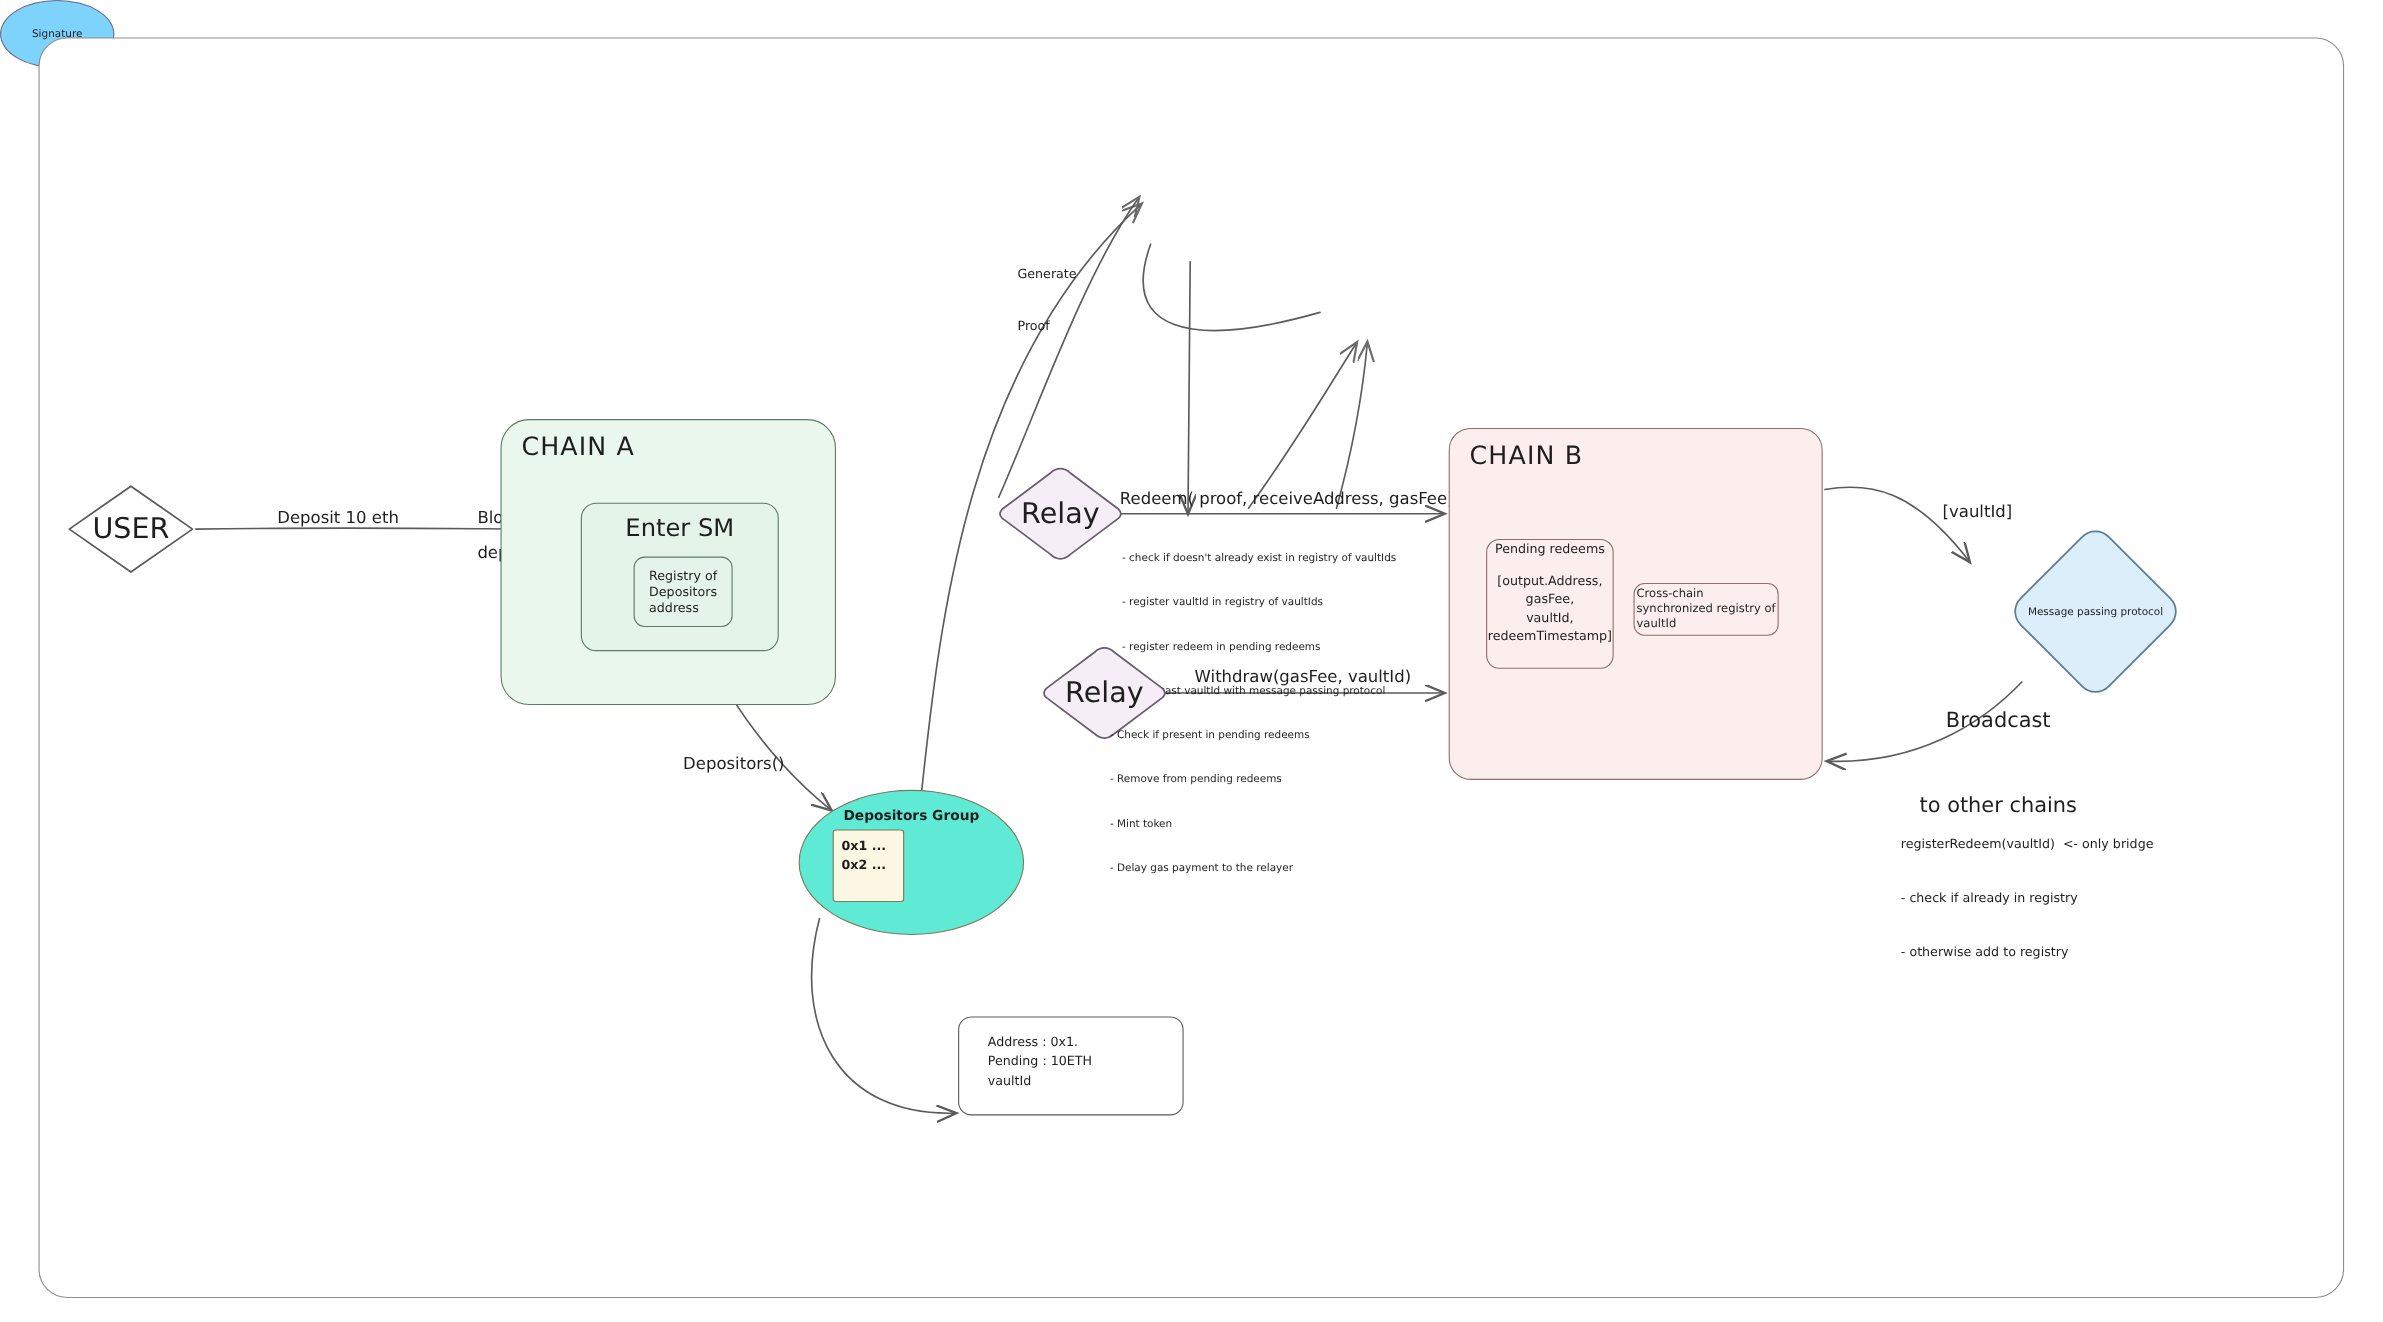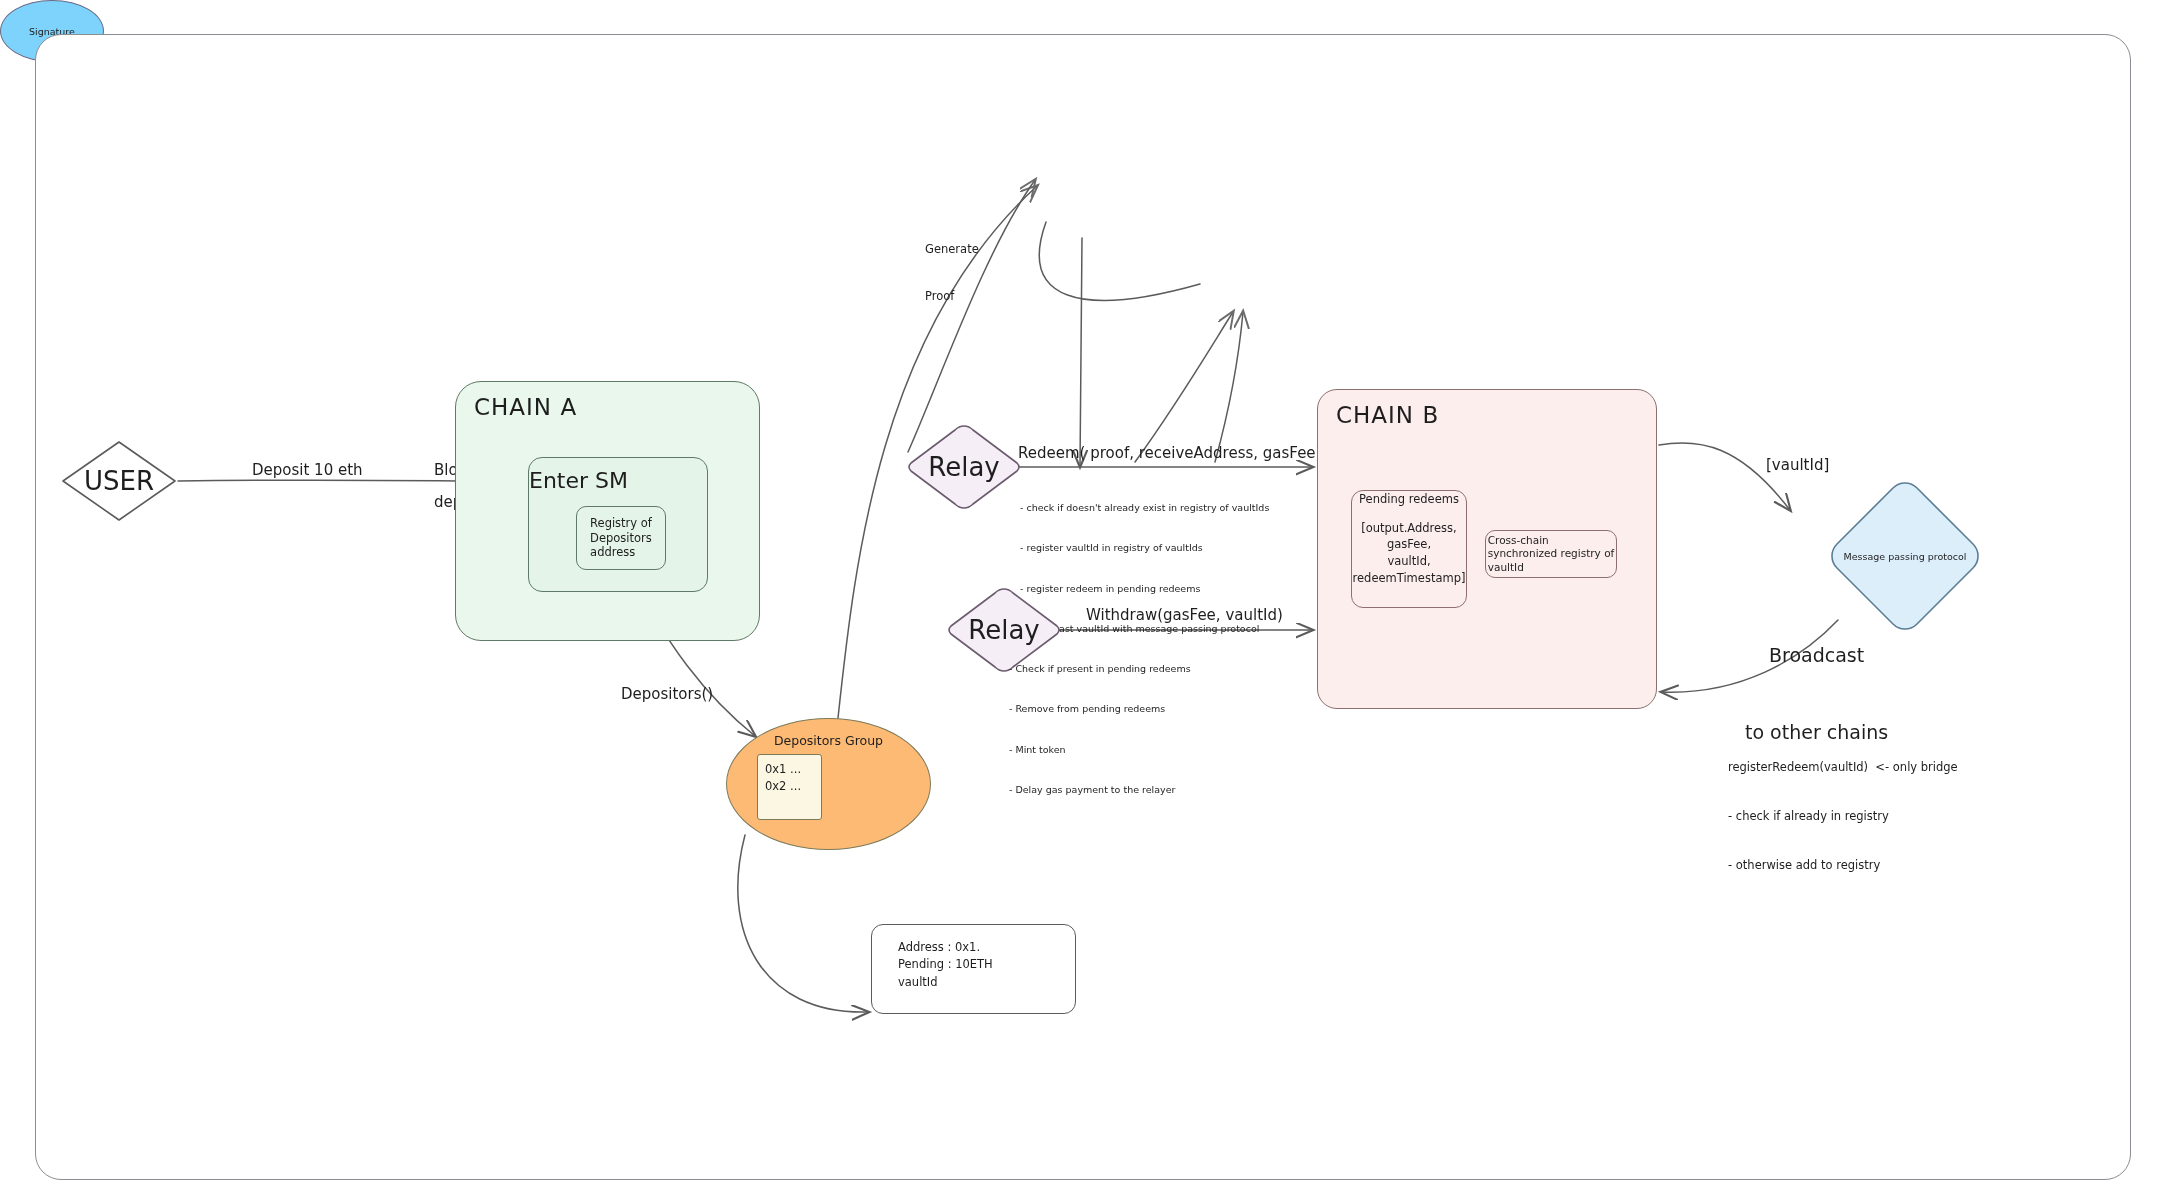--- a/index.html
+++ b/index.html
@@ -19,38 +19,38 @@
   .mid{font-size:19px;}
   .sm{font-size:15px;}
   .xs{font-size:11.5px;}
   .tiny{font-size:9.5px;}
 
   .chainA{position:absolute;left:455px;top:381px;width:305px;height:260px;
           background:#e9f7ec;border:1.6px solid #5f7a66;border-radius:26px;box-sizing:border-box;}
   .chainA .title{position:absolute;left:18px;top:12px;font-size:23px;letter-spacing:1px;}
   .enterSM{position:absolute;left:72px;top:75px;width:180px;height:135px;
            background:#e4f4e8;border:1.5px solid #5f7a66;border-radius:14px;box-sizing:border-box;}
-  .enterSM .t{position:absolute;left:0;top:10px;width:100%;text-align:left;font-size:22px;}
+  .enterSM .t{position:absolute;left:0;top:10px;width:100%;text-align:center;font-size:22px;}
   .regBox{position:absolute;left:47px;top:48px;width:90px;height:64px;
           background:#e4f4e8;border:1.4px solid #5f7a66;border-radius:10px;box-sizing:border-box;
           display:flex;align-items:center;justify-content:center;font-size:11.5px;line-height:1.3;}
 
   .chainB{position:absolute;left:1317px;top:389px;width:340px;height:320px;
           background:#fdeeee;border:1.6px solid #8d6f6f;border-radius:20px;box-sizing:border-box;}
   .chainB .title{position:absolute;left:18px;top:12px;font-size:23px;letter-spacing:1px;}
   .pending{position:absolute;left:33px;top:100px;width:116px;height:118px;
            background:#fdeeee;border:1.4px solid #8d6f6f;border-radius:12px;box-sizing:border-box;
            display:flex;flex-direction:column;align-items:center;
            font-size:11.5px;line-height:1.45;}
   .crosschain{position:absolute;left:167px;top:140px;width:132px;height:48px;
            background:#fdeeee;border:1.4px solid #8d6f6f;border-radius:10px;box-sizing:border-box;
            display:flex;align-items:center;justify-content:center;font-size:10.5px;line-height:1.3;}
 
   .depGroup{position:absolute;left:726px;top:718px;width:205px;height:132px;
-            background:#fdba74;border:1.5px solid #7d7a5a;border-radius:50%;box-sizing:border-box;}
+            background:#5eead4;border:1.5px solid #7d7a5a;border-radius:50%;box-sizing:border-box;font-weight:bold;}
   .depGroup .t{position:absolute;left:0;top:14px;width:100%;text-align:center;font-size:12.5px;}
   .depList{position:absolute;left:30px;top:35px;width:65px;height:66px;
            background:#fbf7e2;border:1.3px solid #7d7a5a;border-radius:3px;box-sizing:border-box;
            padding:6px 0 0 7px;font-size:11.5px;line-height:1.45;}
 
   .addrBox{position:absolute;left:871px;top:924px;width:205px;height:90px;
            background:#ffffff;border:1.5px solid #5b5b5b;border-radius:12px;box-sizing:border-box;
            padding:14px 0 0 26px;font-size:11.5px;line-height:1.5;}
 
   .bullets{line-height:1.42;}

